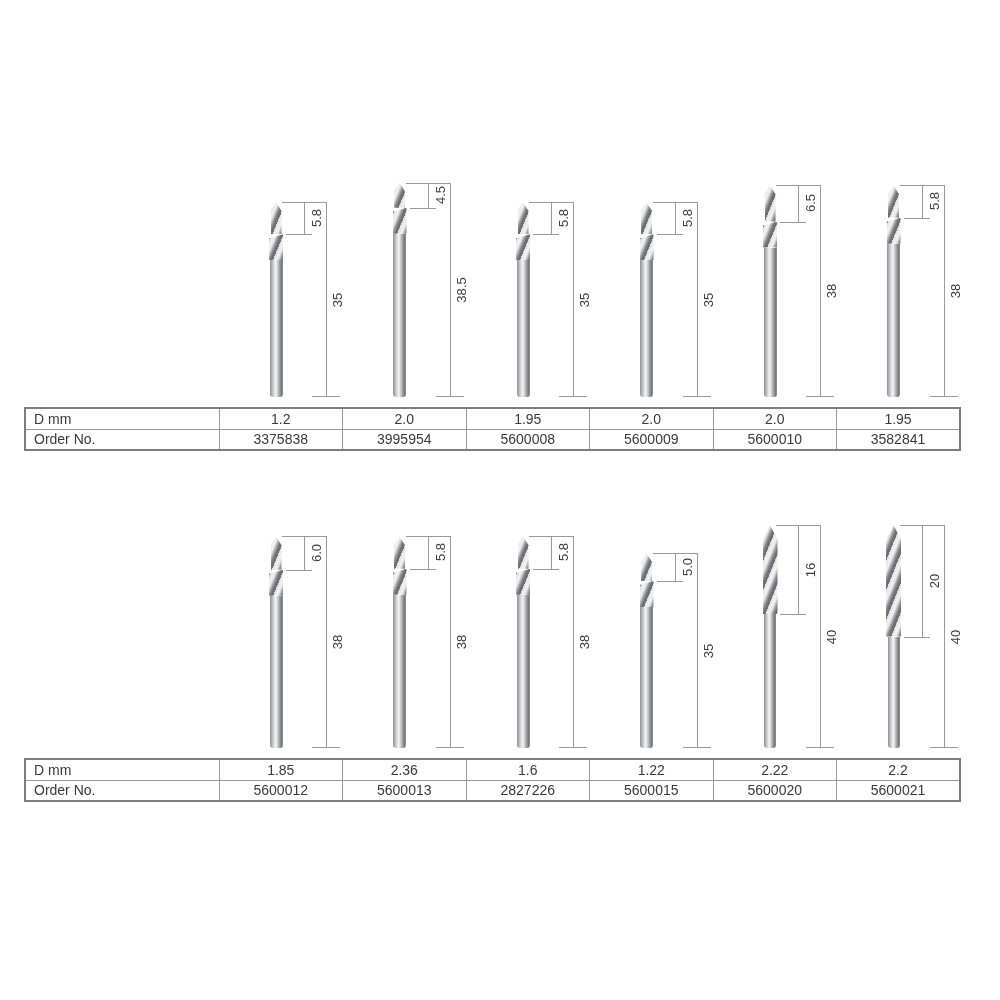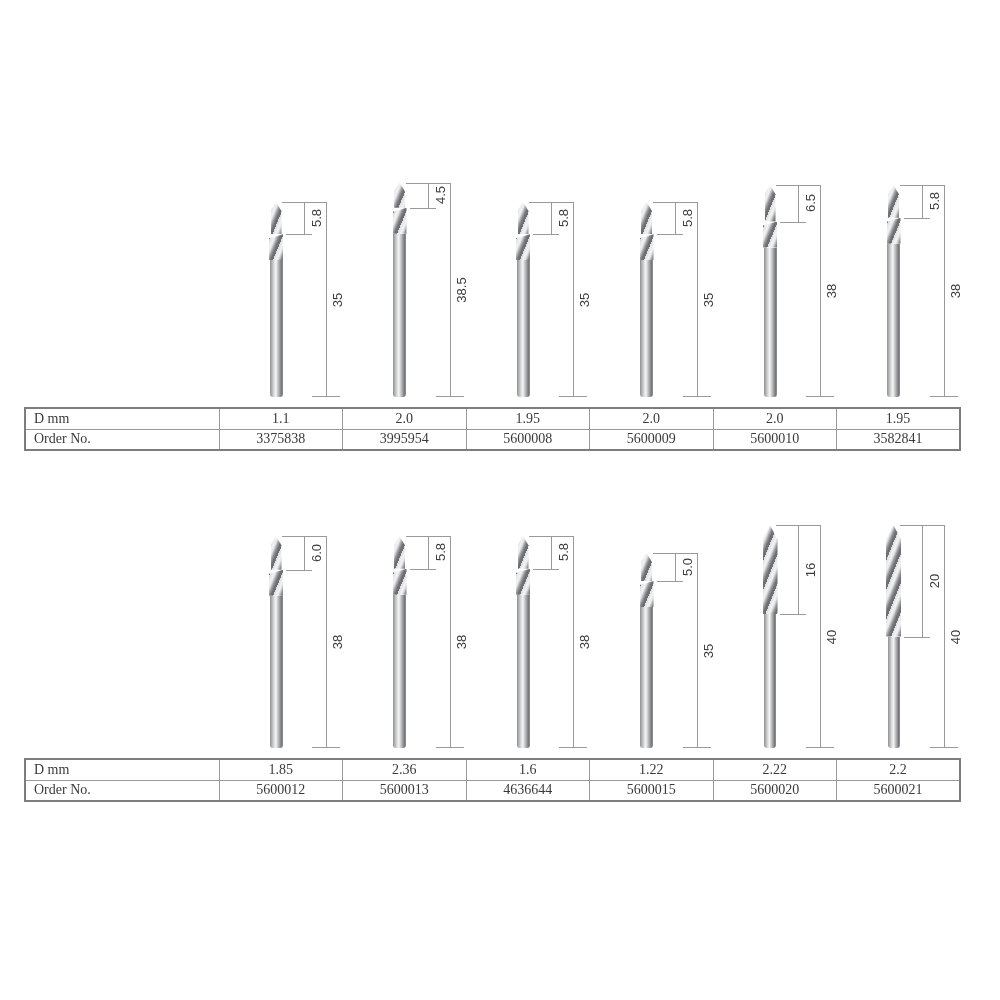--- a/index.html
+++ b/index.html
@@ -31,21 +31,21 @@
   .dim-h{position:absolute;height:0;border-top:1px solid var(--dl);}
   .dim-label{position:absolute;font-size:13px;line-height:1;color:var(--dt);
     white-space:nowrap;transform:translate(-50%,-50%) rotate(-90deg);}
 
   
   table.spec{position:absolute;left:24px;width:935px;border-collapse:collapse;table-layout:fixed;
     border:2px solid var(--tob);font-size:14px;color:var(--tt);background:#fff;}
   #spec-table-1{top:407px;}
   #spec-table-2{top:758px;}
   table.spec td{border:1px solid var(--tb);height:21px;padding:0 18px;text-align:center;
-    overflow:hidden;white-space:nowrap;font-family:Liberation Serif, serif;}
+    overflow:hidden;white-space:nowrap;}
   table.spec td.lbl{text-align:left;padding-left:8px;}
   col.c-label{width:194px;}
   col.c-val{width:123.5px;}
 </style>
 </head>
 <body>
 
 <div class="page">
 
   <div class="fig-row" id="fig-row-1">
@@ -225,21 +225,21 @@
         <col class="c-val">
         <col class="c-val">
         <col class="c-val">
         <col class="c-val">
         <col class="c-val">
         <col class="c-val">
       </colgroup>
     <tbody>
       <tr>
         <td class="lbl">D mm</td>
-        <td>1.1</td>
+        <td>1.2</td>
         <td>2.0</td>
         <td>1.95</td>
         <td>2.0</td>
         <td>2.0</td>
         <td>1.95</td>
       </tr>
       <tr>
         <td class="lbl">Order No.</td>
         <td>3375838</td>
         <td>3995954</td>
@@ -268,20 +268,20 @@
         <td>2.36</td>
         <td>1.6</td>
         <td>1.22</td>
         <td>2.22</td>
         <td>2.2</td>
       </tr>
       <tr>
         <td class="lbl">Order No.</td>
         <td>5600012</td>
         <td>5600013</td>
-        <td>4636644</td>
+        <td>2827226</td>
         <td>5600015</td>
         <td>5600020</td>
         <td>5600021</td>
       </tr>
     </tbody>
   </table>
 </div>
 
 </body></html>

